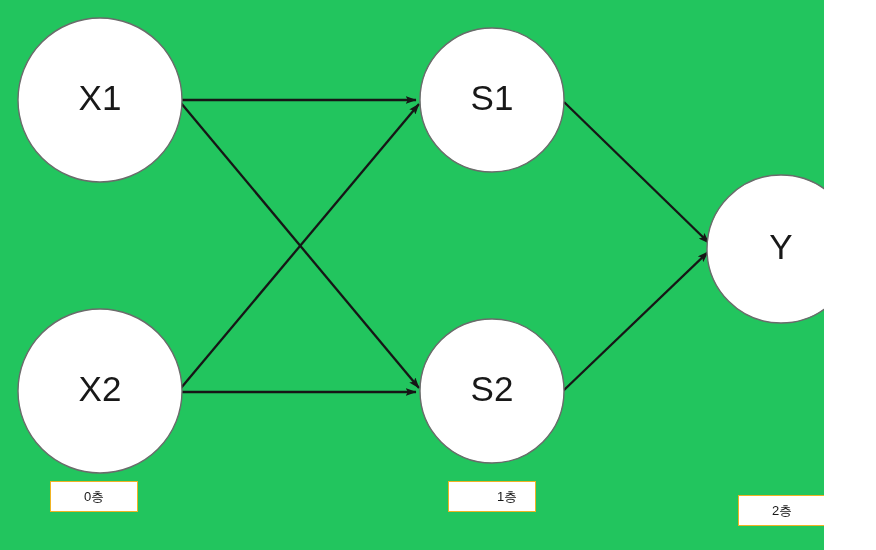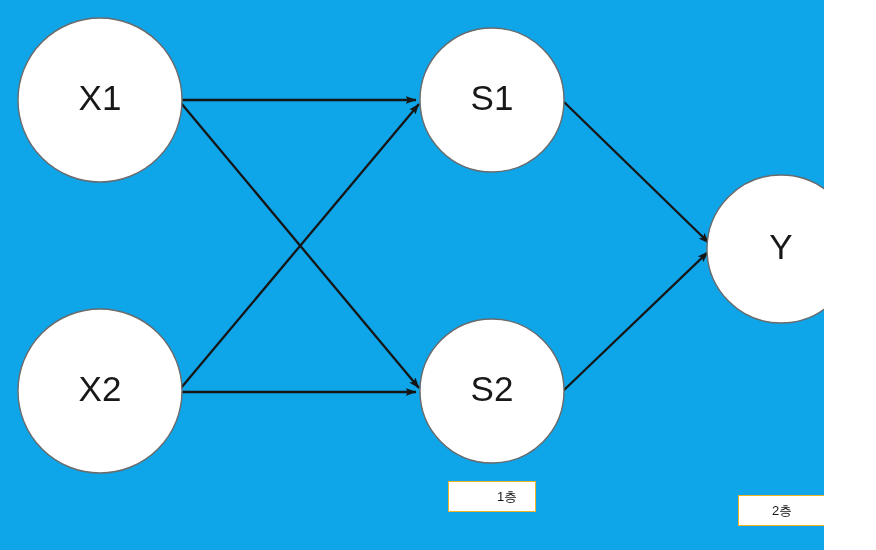--- a/index.html
+++ b/index.html
@@ -7,21 +7,21 @@
     padding: 0;
     background: #ffffff;
   }
   body {
     font-family: "Liberation Sans", sans-serif;
   }
   #canvas {
     position: relative;
     width: 824px;
     height: 550px;
-    background: #0ea5e9;
+    background: #22c55e;
     overflow: hidden;
   }
   #diagram-svg {
     position: absolute;
     left: 0;
     top: 0;
     width: 876px;
     height: 550px;
   }
   .node-circle {
@@ -100,20 +100,23 @@
       <circle class="node-circle" cx="492" cy="391" r="72"></circle>
       <text class="node-label" x="492" y="392">S2</text>
     </g>
 
     <g>
       <circle class="node-circle" cx="781" cy="249" r="74"></circle>
       <text class="node-label" x="781" y="250">Y</text>
     </g>
   </svg>
 
+  <div class="layer-box" style="left:50px; top:481px;">
+    <span class="layer-box-text">0층</span>
+  </div>
 
   <div class="layer-box" style="left:448px; top:481px;padding-left:30px;">
     <span class="layer-box-text">1층</span>
   </div>
 
   <div class="layer-box" style="left:738px; top:495px;">
     <span class="layer-box-text">2층</span>
   </div>
 
 </div>

